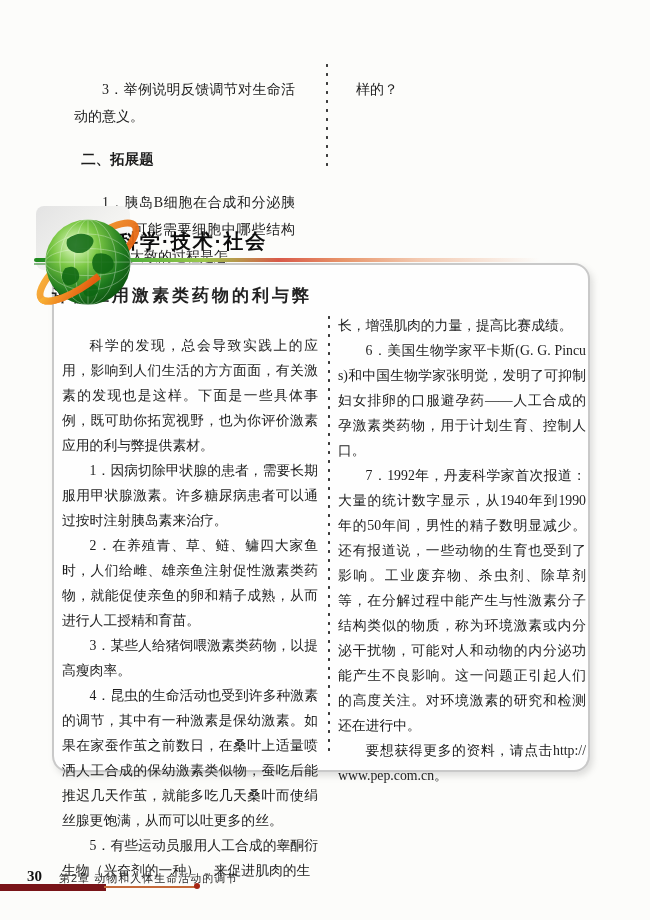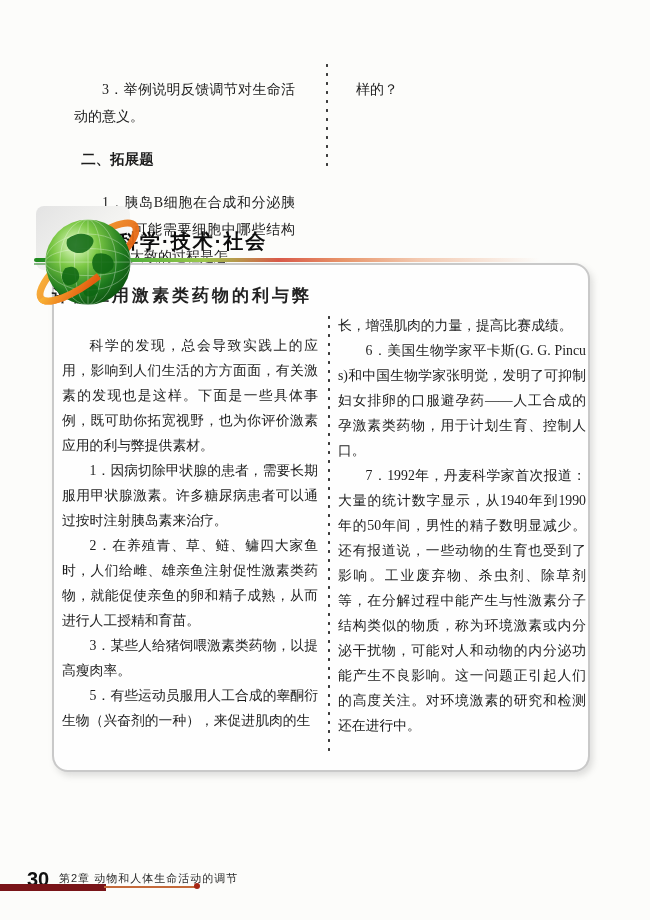--- a/index.html
+++ b/index.html
@@ -54,22 +54,22 @@
   }
   .article-title{
     left:52px;top:284px;width:538px;text-align:left;
     font-size:17px;font-weight:bold;letter-spacing:3px;color:#222;
   }
   .art-col{font-size:13.8px;line-height:25px;text-align:justify;word-break:break-all;}
   .art-col p{margin:0;}
   
   .footer-num{
     left:27px;top:868px;
-    font-family:Liberation Sans, sans-serif;
-    font-weight:bold;font-size:20px;color:#111;
+    font-family:Liberation Serif, serif;
+    font-weight:bold;font-size:15px;color:#111;
   }
   .footer-chapter{
     left:59px;top:871px;
     font-family:"Liberation Sans","DejaVu Sans",sans-serif;
     font-size:11px;color:#2a2a2a;letter-spacing:1px;
   }
   .footer-bar{left:0;top:884px;width:106px;height:7px;background:#791418;}
   .footer-line{left:104px;top:886px;width:92px;height:2px;background:#c46a3a;}
   .footer-dot{left:194px;top:883px;width:6px;height:6px;border-radius:50%;background:#a52715;}
 </style>
@@ -95,29 +95,31 @@
 <div class="abs rainbow2"></div>
 
 <div class="abs article-box"></div>
 <div class="abs article-title">评价应用激素类药物的利与弊</div>
 
 <div class="abs art-col" style="left:62px;top:313px;width:256px;margin-top:20px;">
   <p class="ind">科学的发现，总会导致实践上的应用，影响到人们生活的方方面面，有关激素的发现也是这样。下面是一些具体事例，既可助你拓宽视野，也为你评价激素应用的利与弊提供素材。</p>
   <p class="ind">1．因病切除甲状腺的患者，需要长期服用甲状腺激素。许多糖尿病患者可以通过按时注射胰岛素来治疗。</p>
   <p class="ind">2．在养殖青、草、鲢、鳙四大家鱼时，人们给雌、雄亲鱼注射促性激素类药物，就能促使亲鱼的卵和精子成熟，从而进行人工授精和育苗。</p>
   <p class="ind">3．某些人给猪饲喂激素类药物，以提高瘦肉率。</p>
+  <p class="ind">4．昆虫的生命活动也受到许多种激素的调节，其中有一种激素是保幼激素。如果在家蚕作茧之前数日，在桑叶上适量喷洒人工合成的保幼激素类似物，蚕吃后能推迟几天作茧，就能多吃几天桑叶而使绢丝腺更饱满，从而可以吐更多的丝。</p>
   <p class="ind">5．有些运动员服用人工合成的睾酮衍生物（兴奋剂的一种），来促进肌肉的生</p>
 </div>
 
 <div class="abs vdots" style="left:328px;top:316px;height:436px;"></div>
 
 <div class="abs art-col" style="left:338px;top:313px;width:248px;">
   <p>长，增强肌肉的力量，提高比赛成绩。</p>
   <p class="ind">6．美国生物学家平卡斯(G. G. Pincus)和中国生物学家张明觉，发明了可抑制妇女排卵的口服避孕药——人工合成的孕激素类药物，用于计划生育、控制人口。</p>
   <p class="ind">7．1992年，丹麦科学家首次报道：大量的统计数字显示，从1940年到1990年的50年间，男性的精子数明显减少。还有报道说，一些动物的生育也受到了影响。工业废弃物、杀虫剂、除草剂等，在分解过程中能产生与性激素分子结构类似的物质，称为环境激素或内分泌干扰物，可能对人和动物的内分泌功能产生不良影响。这一问题正引起人们的高度关注。对环境激素的研究和检测还在进行中。</p>
+  <p class="ind">要想获得更多的资料，请点击http://www.pep.com.cn。</p>
 </div>
 
 <svg class="abs globe-svg" viewBox="0 0 100 100">
   <defs>
     <radialGradient id="gg" cx="35%" cy="30%" r="75%">
       <stop offset="0%" stop-color="#eaffd2"></stop>
       <stop offset="35%" stop-color="#7cc845"></stop>
       <stop offset="75%" stop-color="#1e7a1e"></stop>
       <stop offset="100%" stop-color="#0d5410"></stop>
     </radialGradient>

